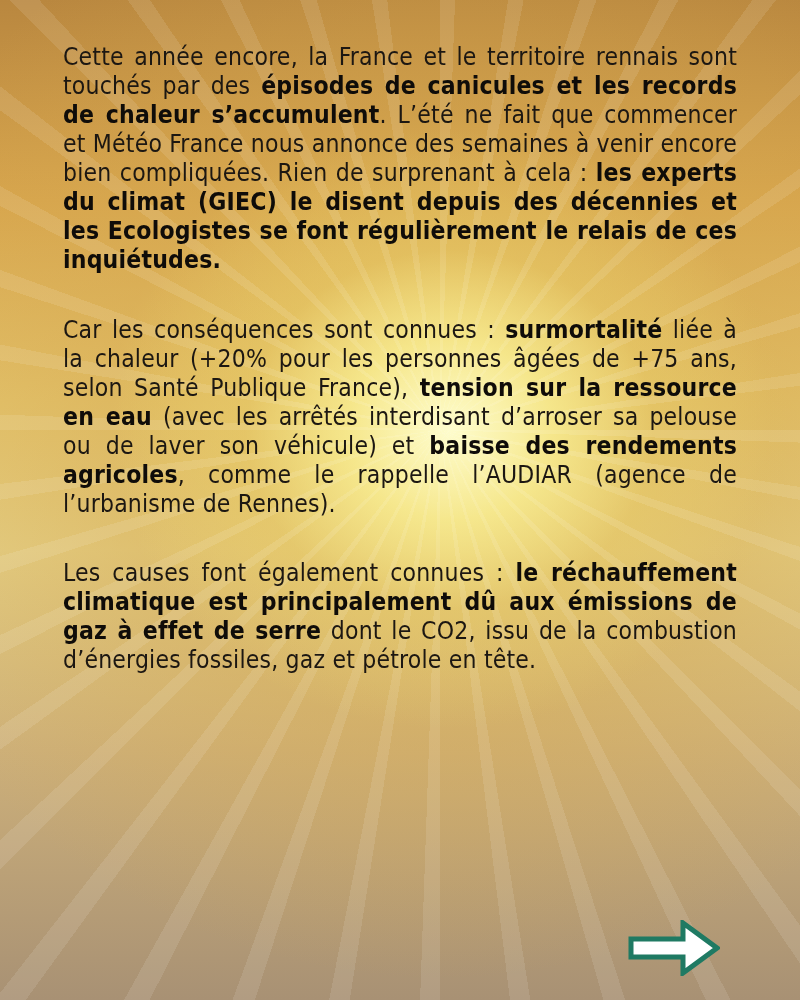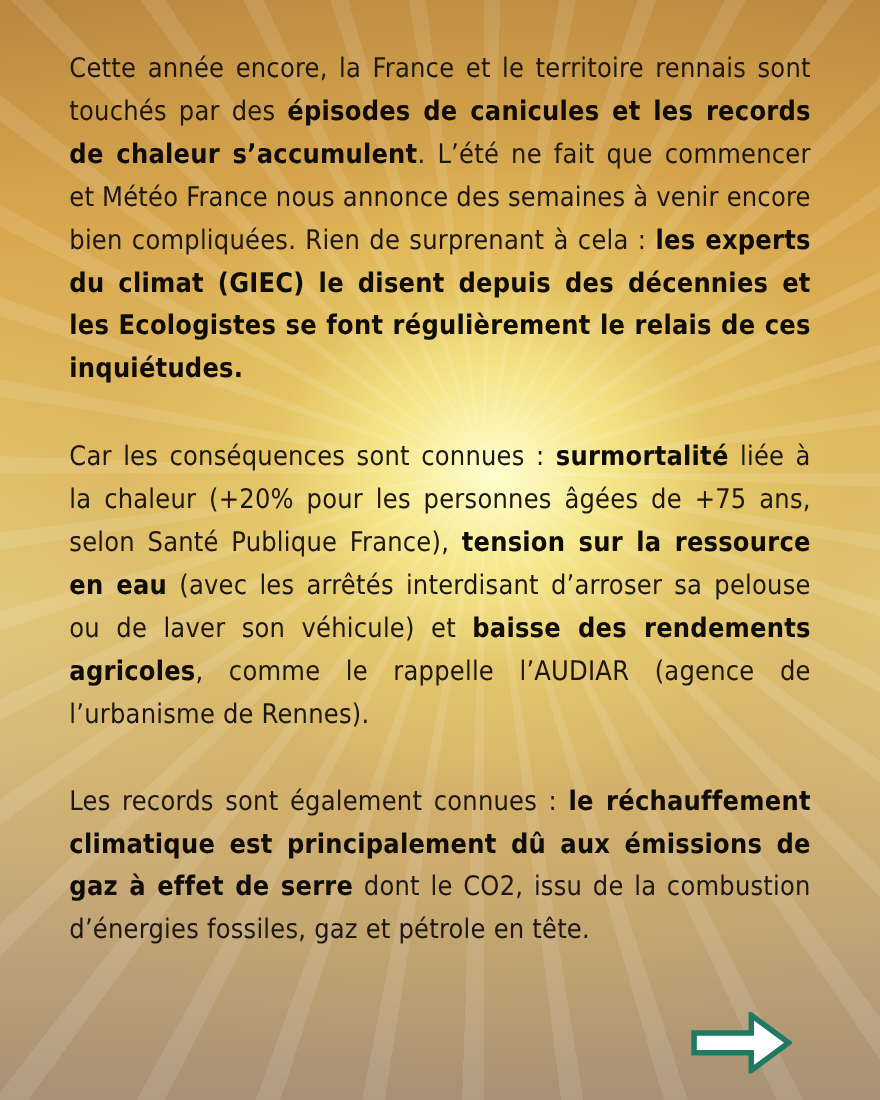--- a/index.html
+++ b/index.html
@@ -18,21 +18,21 @@
       position: absolute; inset: 0;
       background:
         repeating-conic-gradient(from 0deg at 440px 430px,
           rgba(255,255,255,0.10) 0deg 2deg,
           rgba(255,255,255,0) 2deg 9deg);
       mix-blend-mode: screen;
     }
     .text {
       position: absolute; left: 63px; top: 42px; width: 674px;
       font-family: "DejaVu Sans Condensed", "DejaVu Sans", "Liberation Sans", sans-serif;
-      font-size: 24.5px; line-height: 39px; color: #1c1712;
+      font-size: 24.5px; line-height: 29px; color: #1c1712;
       text-align: justify; letter-spacing: 0.2px;
       font-stretch: condensed;
     }
     .text p { margin: 0 0 40.6px 0; }
     .text b { font-weight: bold; color: #0f0c09; }
     .arrow {
       position: absolute; left: 628px; top: 920px; width: 92px; height: 56px;
       cursor: pointer;
     }
   </style>
@@ -43,21 +43,21 @@
 <div class="rays"></div>
 
 <div class="text">
   <p>
     <span>Cette année encore, la France et le territoire rennais sont touchés par des </span><b>épisodes de canicules et les records de chaleur s’accumulent</b><span>. L’été ne fait que commencer et Météo France nous annonce des semaines à venir encore bien compliquées. Rien de surprenant à cela : </span><b>les experts du climat (GIEC) le disent depuis des décennies et les Ecologistes se font régulièrement le relais de ces inquiétudes.</b>
   </p>
   <p>
     <span>Car les conséquences sont connues : </span><b>surmortalité</b><span> liée à la chaleur (+20% pour les personnes âgées de +75 ans, selon Santé Publique France), </span><b>tension sur la ressource en eau</b><span> (avec les arrêtés interdisant d’arroser sa pelouse ou de laver son véhicule) et </span><b>baisse des rendements agricoles</b><span>, comme le rappelle l’AUDIAR (agence de l’urbanisme de Rennes).</span>
   </p>
   <p>
-    <span>Les records sont également connues : </span><b>le réchauffement climatique est principalement dû aux émissions de gaz à effet de serre</b><span> dont le CO2, issu de la combustion d’énergies fossiles, gaz et pétrole en tête.</span>
+    <span>Les causes font également connues : </span><b>le réchauffement climatique est principalement dû aux émissions de gaz à effet de serre</b><span> dont le CO2, issu de la combustion d’énergies fossiles, gaz et pétrole en tête.</span>
   </p>
 </div>
 
 <div class="arrow">
   <svg width="92" height="56" viewBox="0 0 92 56">
     <polygon points="3,19 55,19 55,3 89,28 55,53 55,37 3,37" fill="#ffffff" stroke="#1f7a63" stroke-width="5" stroke-linejoin="miter"></polygon>
   </svg>
 </div>
 
 </body></html>

